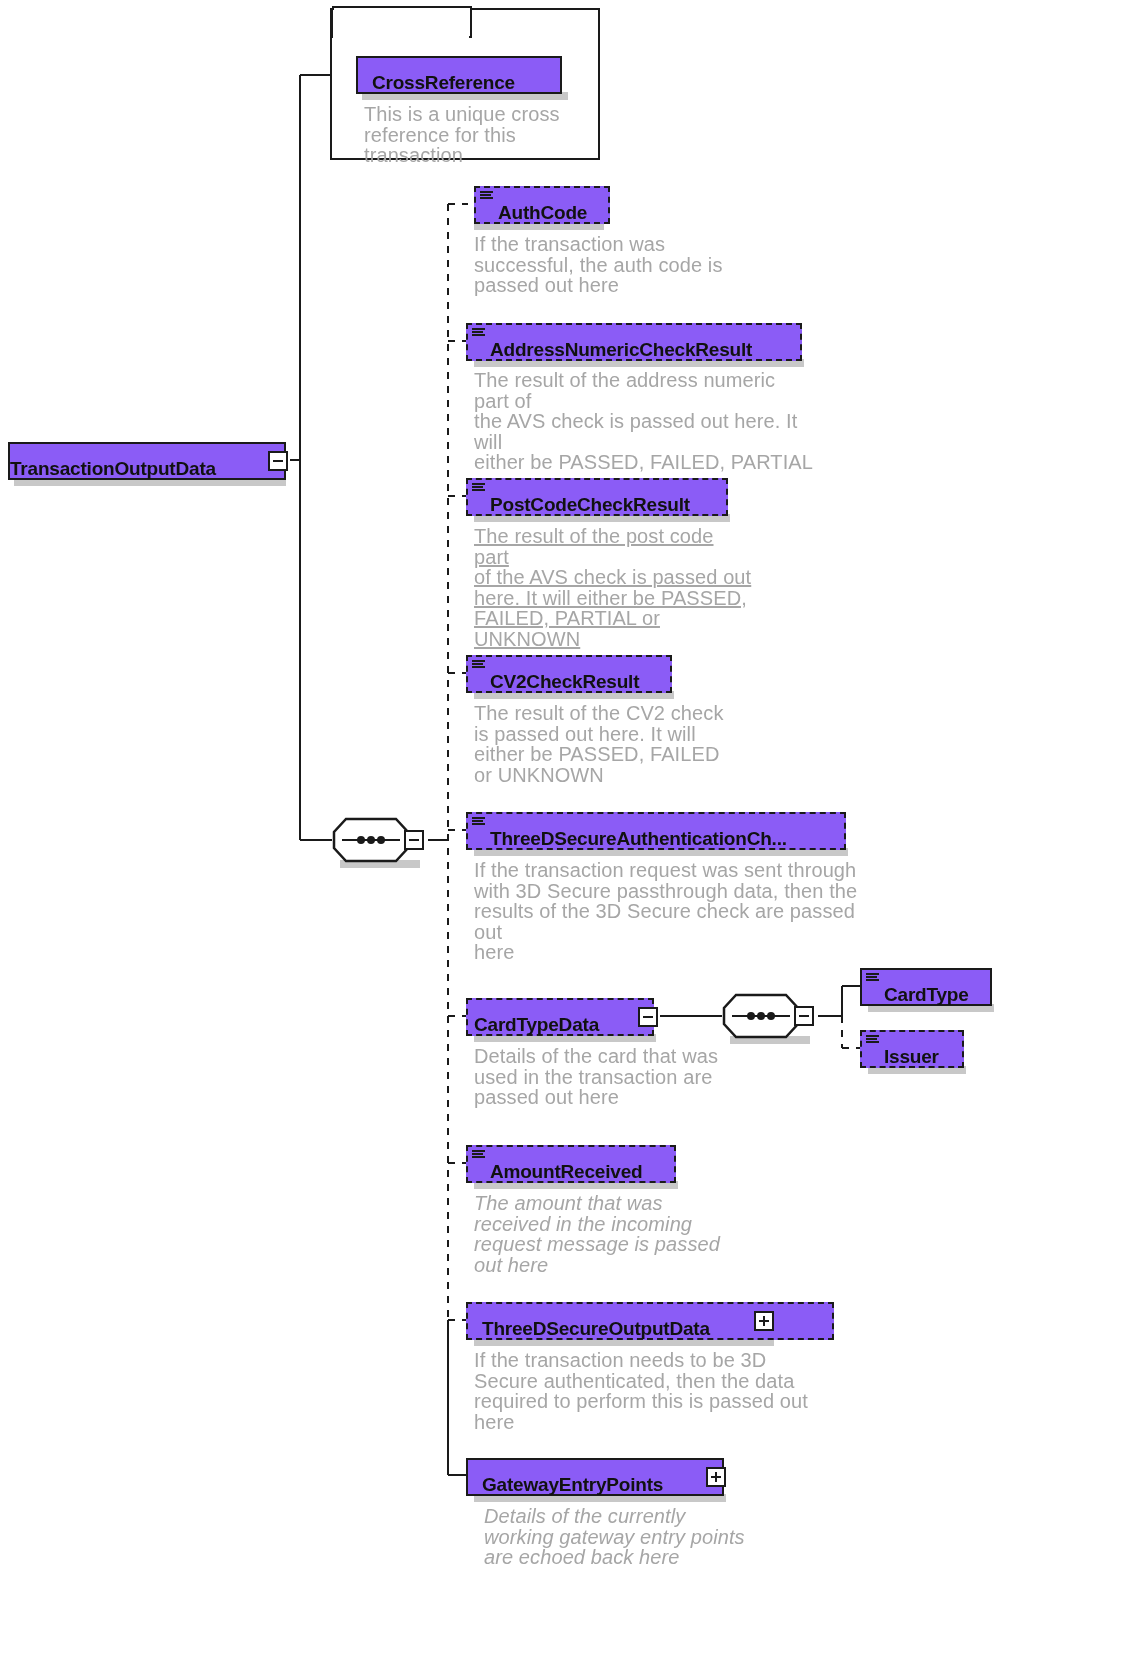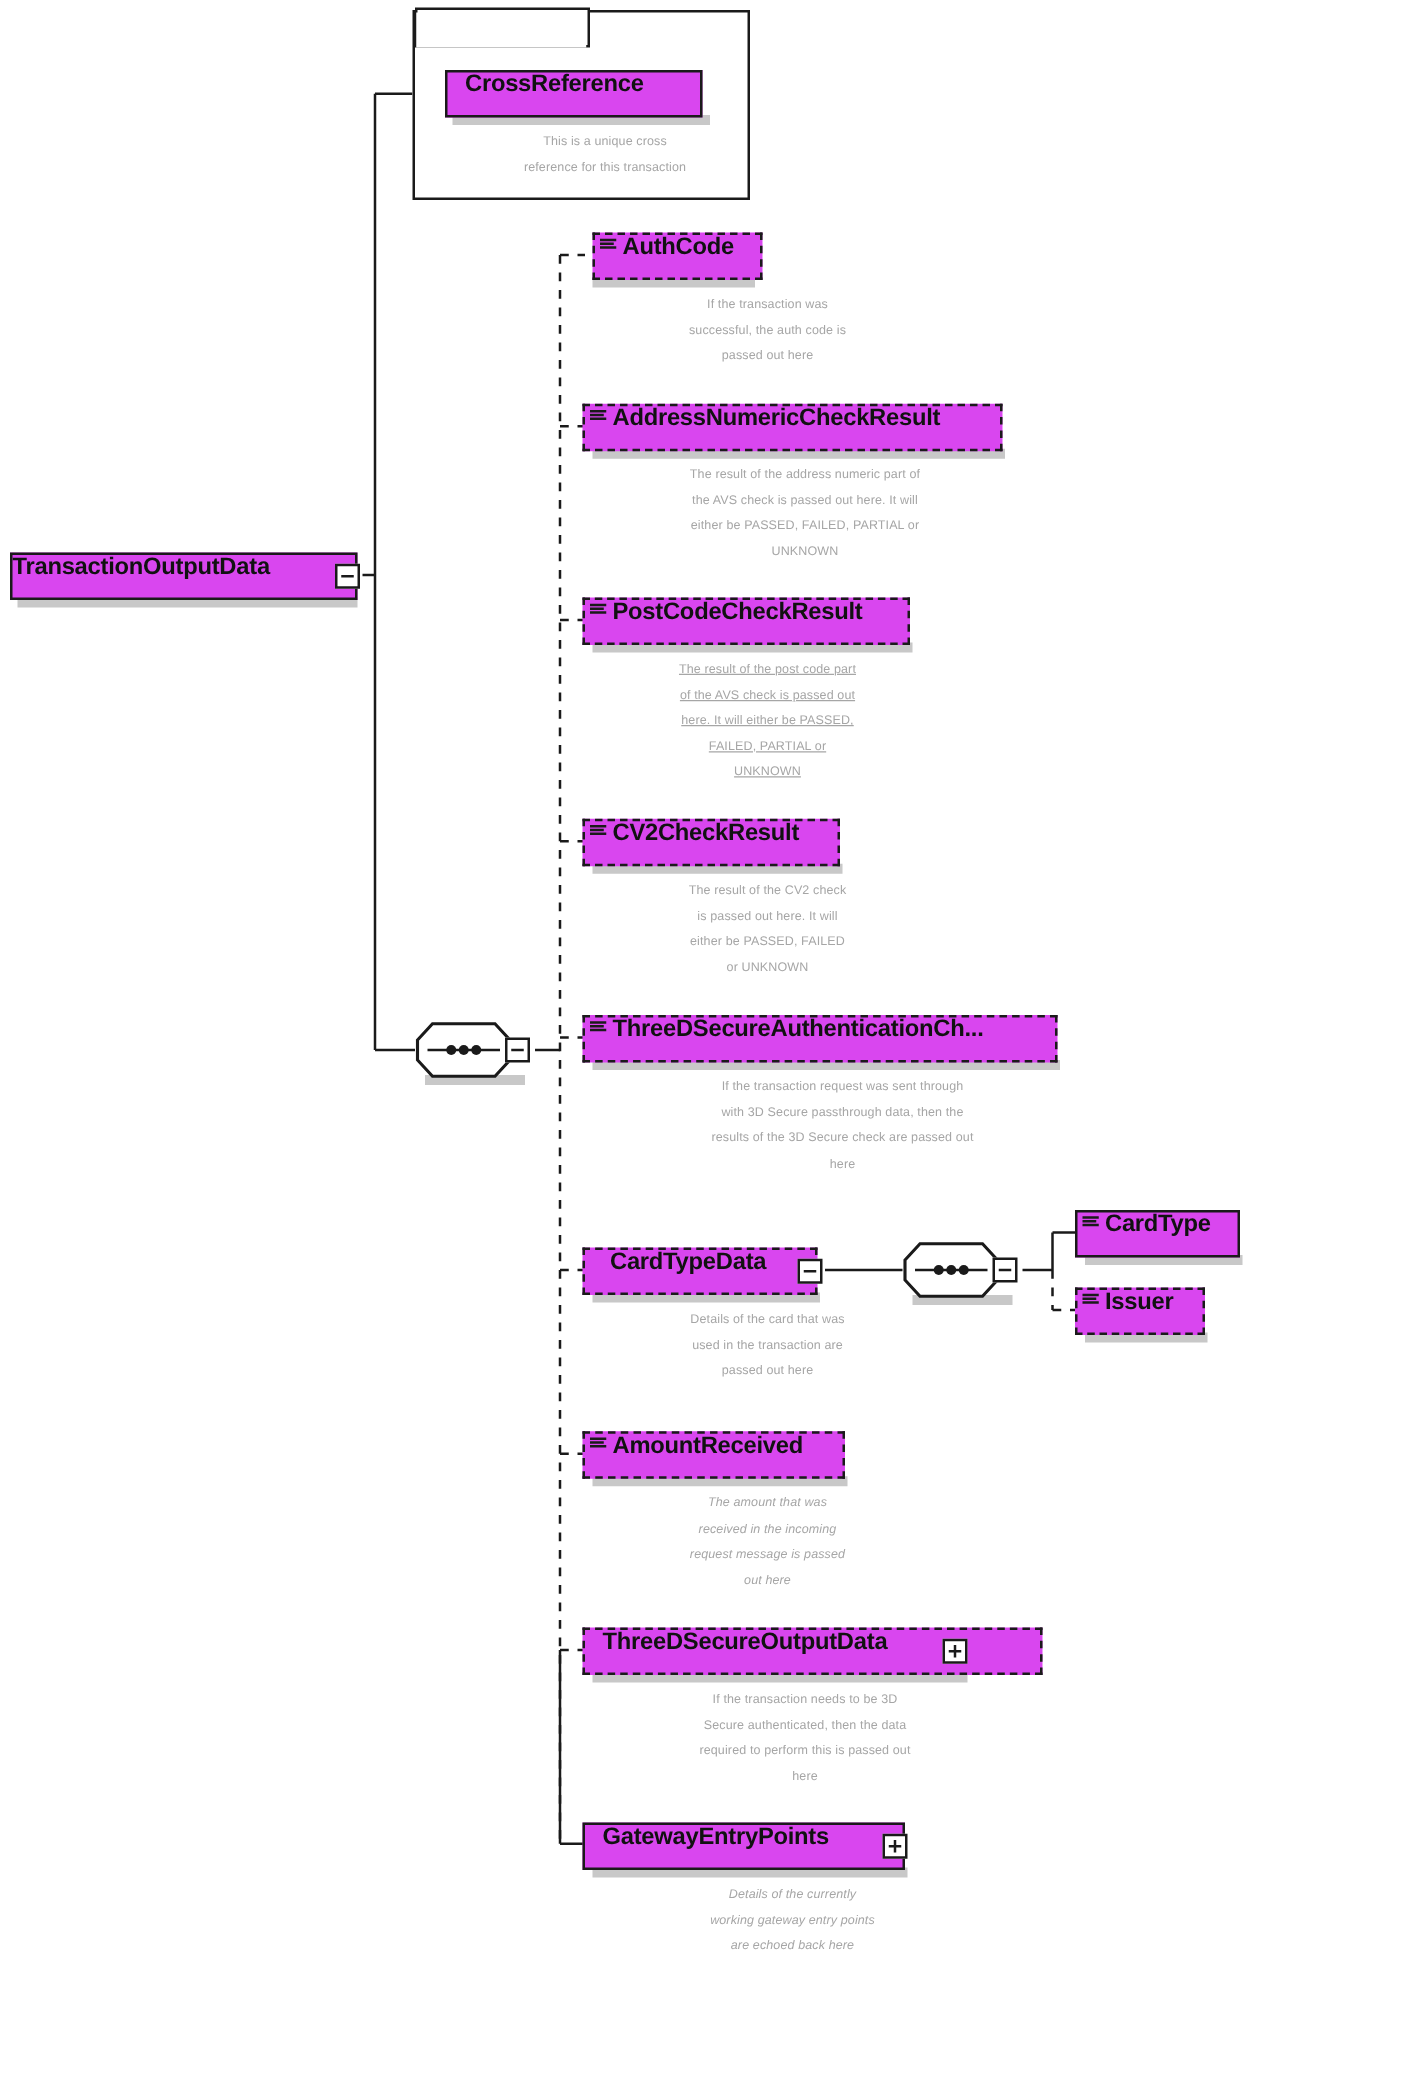--- a/index.html
+++ b/index.html
@@ -26,23 +26,23 @@
     left: 0; top: 0;
     width: 1137px;
     height: 1665px;
     pointer-events: none;
   }
 
   
   .node {
     position: absolute;
     box-sizing: border-box;
-    background: #d946ef;
+    background: #8b5cf6;
     display: flex;
-    align-items: flex-start;
+    align-items: flex-end;
     height: 38px;
     padding: 0 10px 0 22px;
     white-space: nowrap;
   }
   .node .label {
     font-weight: bold;
     font-size: 19px;
     color: #111111;
     letter-spacing: -0.2px;
     line-height: 1;
@@ -103,26 +103,25 @@
     left: 7px;
     top: 3px;
     width: 2px;
     height: 10px;
     background: #1a1a1a;
   }
 
   
   .annotation {
     position: absolute;
-    font-size: 10px;
+    font-size: 20px;
     line-height: 20.5px;
     color: #a6a6a6;
     white-space: pre-line;
     letter-spacing: 0.1px;
-    text-align: center;
   }
 
   
   .attr-box {
     position: absolute;
     border: 2px solid #1a1a1a;
     background: #ffffff;
     box-sizing: border-box;
   }
   .attr-tab {
@@ -304,21 +303,21 @@
         <i></i>
       </span>
     <span class="label">ThreeDSecureAuthenticationCh...</span>
   </div>
   <div class="annotation" style="left:474px; top:860px; width:400px;">If the transaction request was sent through
 with 3D Secure passthrough data, then the
 results of the 3D Secure check are passed out
 here</div>
 
   <div class="shadow" style="left:474px; top:1034px; width:182px; height:8px;"></div>
-  <div class="node dashed" style="left:466px; top:998px; width:188px; padding-left:20px;">
+  <div class="node dashed" style="left:466px; top:998px; width:188px; padding-left:6px;">
     <span class="label">CardTypeData</span>
   </div>
   <div class="toggle" style="left:638px; top:1007px;"></div>
   <div class="annotation" style="left:474px; top:1046px; width:280px;">Details of the card that was
 used in the transaction are
 passed out here</div>
 
   <div class="shadow" style="left:730px; top:1036px; width:80px; height:8px;"></div>
   <div class="seq" style="left:722px; top:993px;">
     <svg class="oct" viewBox="0 0 78 46">

